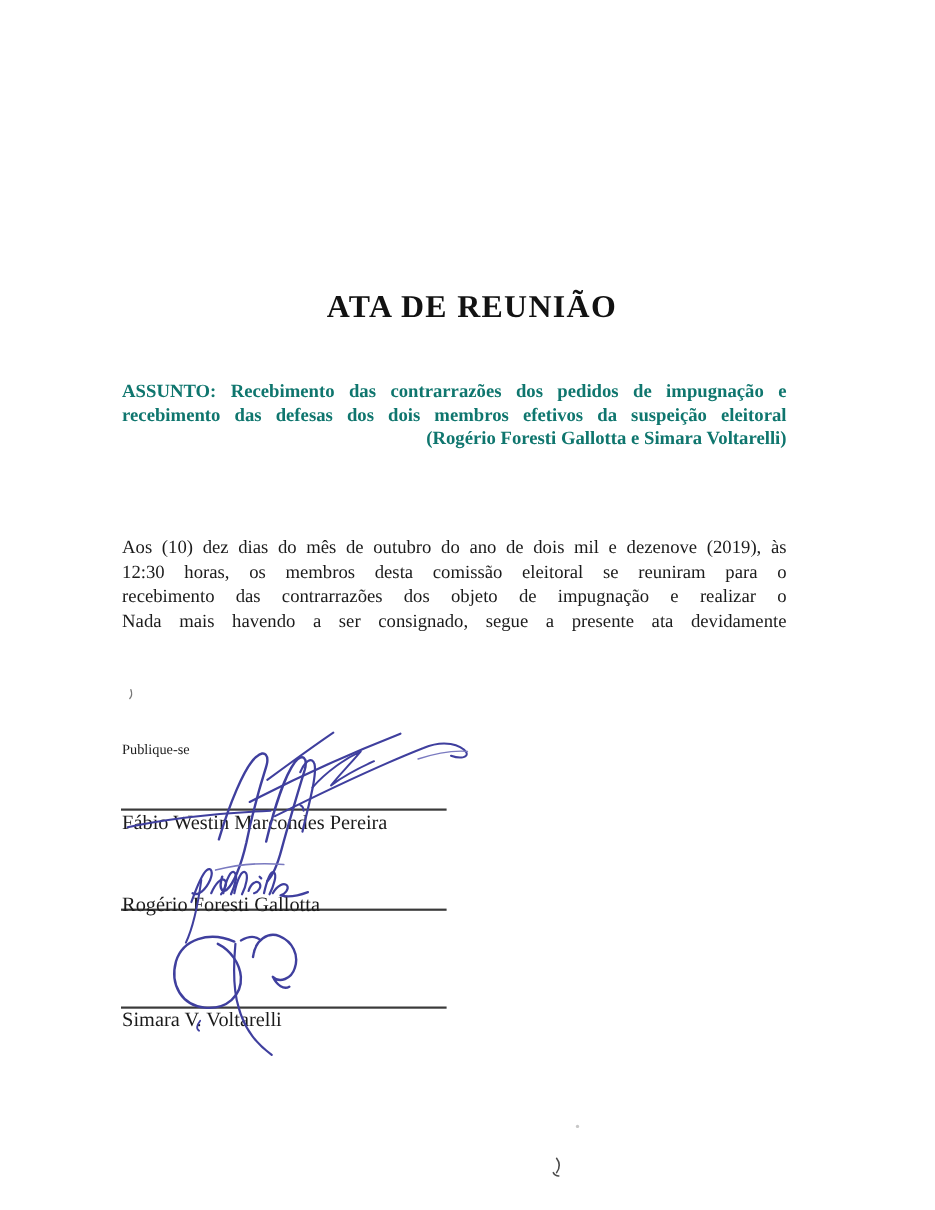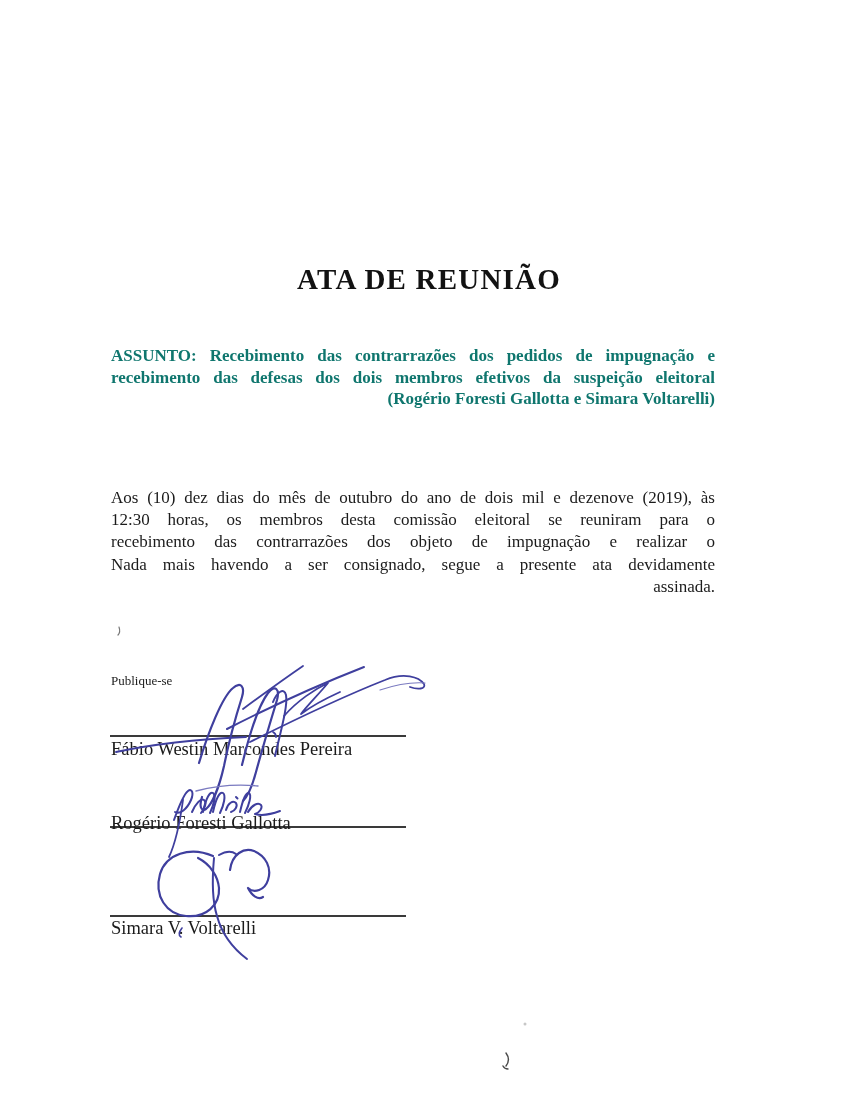--- a/index.html
+++ b/index.html
@@ -78,21 +78,20 @@
     <div class="tline j">ASSUNTO: Recebimento das contrarrazões dos pedidos de impugnação e</div>
     <div class="tline j">recebimento das defesas dos dois membros efetivos da suspeição eleitoral</div>
     <div class="tline">(Rogério Foresti Gallotta e Simara Voltarelli)</div>
   </div>
 
   <div class="body-text">
     <div class="tline j">Aos (10) dez dias do mês de outubro do ano de dois mil e dezenove (2019), às</div>
     <div class="tline j">12:30 horas, os membros desta comissão eleitoral se reuniram para o</div>
     <div class="tline j">recebimento das contrarrazões dos objeto de impugnação e realizar o</div>
     <div class="tline j">Nada mais havendo a ser consignado, segue a presente ata devidamente</div>
-    <div class="tline">assinada.</div>
   </div>
 
   <div class="publish-order">Publique-se</div>
 
   <div class="sig-rule r1"></div>
   <div class="sig-name n1">Fábio Westin Marcondes Pereira</div>
 
   <div class="sig-rule r2"></div>
   <div class="sig-name n2">Rogério Foresti Gallotta</div>
 

